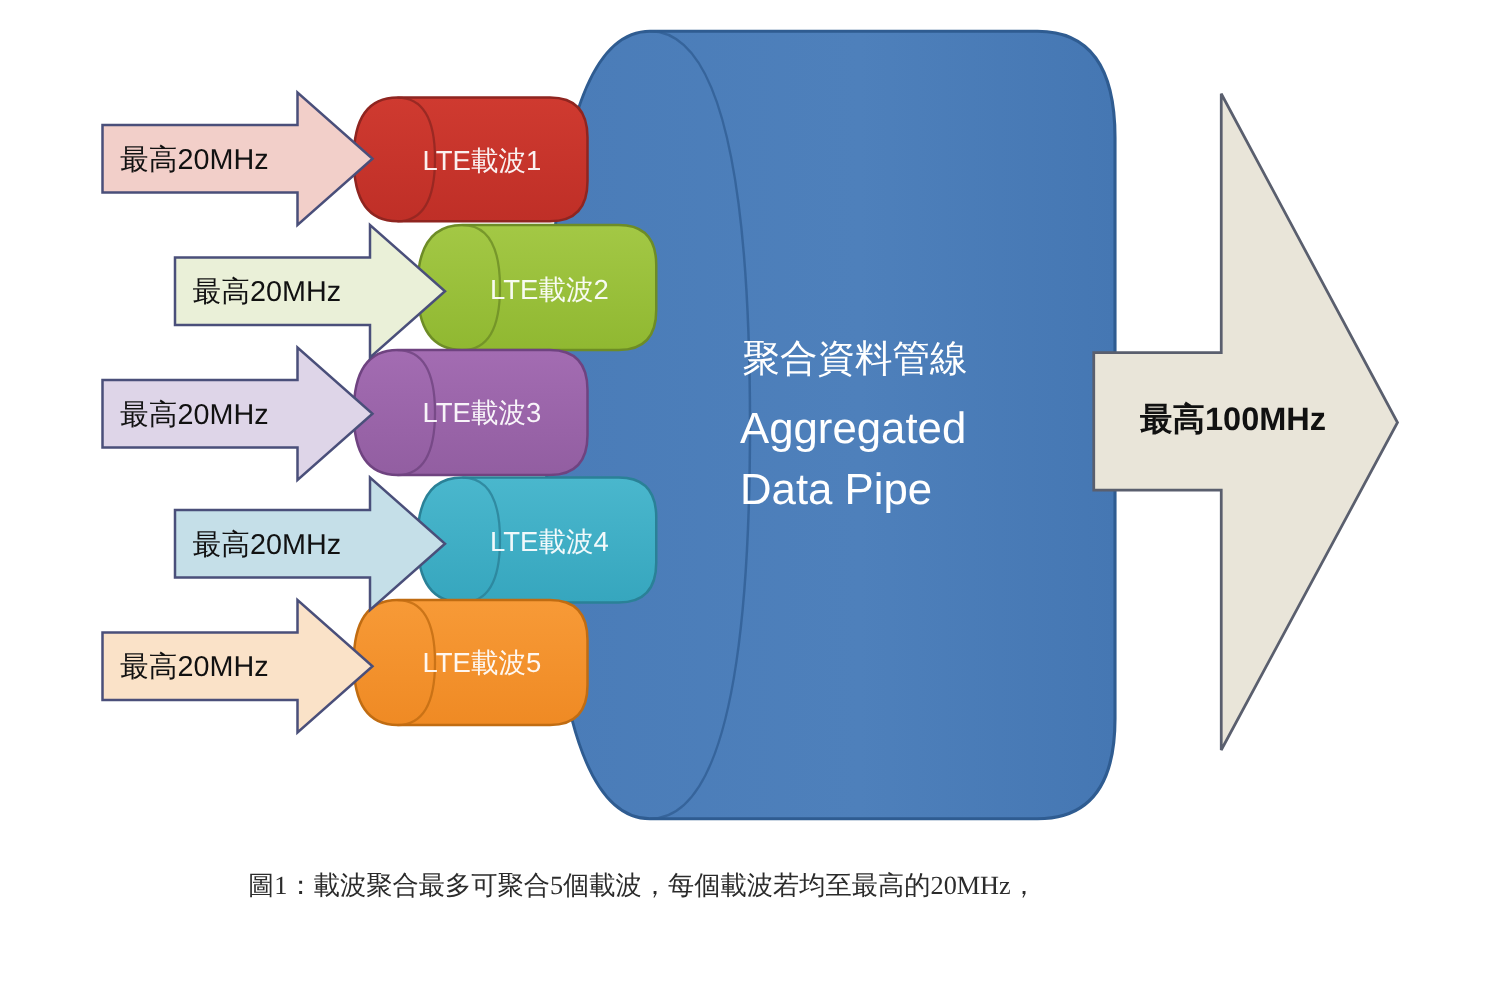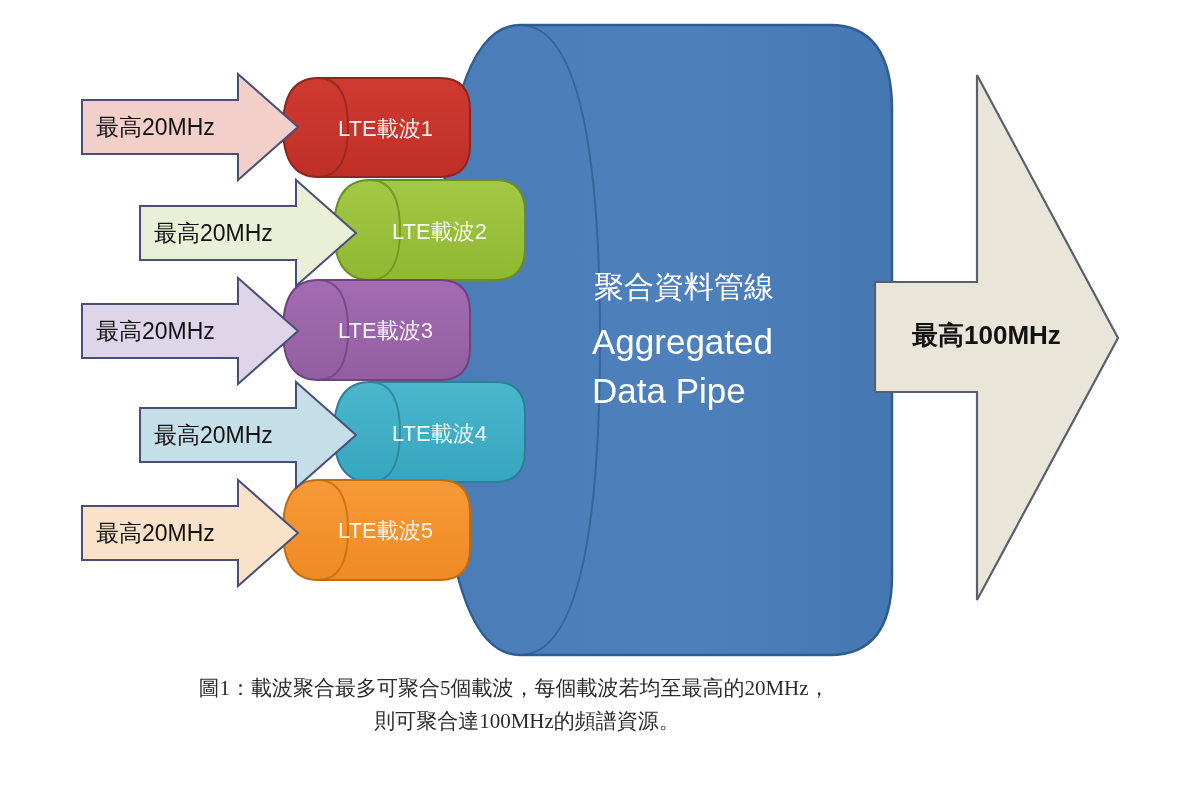--- a/index.html
+++ b/index.html
@@ -58,21 +58,21 @@
   .pipe-label-en { font-size: 35px; }
   .caption-text {
     font-family: "Liberation Serif", "DejaVu Serif", serif;
     font-size: 21px;
     color: #2b2b2b;
     white-space: nowrap;
   }
   #caption {
     position: absolute;
     left: 0;
-    top: 672px;
+    top: 692px;
     width: 1028px;
     text-align: center;
   }
   #caption .line {
     line-height: 1.55;
   }
   #caption .line2 { padding-left: 26px; }
 </style>
 </head>
 <body>
@@ -219,16 +219,15 @@
 
     <g>
       <text class="pipe-label pipe-label-cn" x="594" y="289">聚合資料管線</text>
       <text class="pipe-label pipe-label-en" x="592" y="345">Aggregated</text>
       <text class="pipe-label pipe-label-en" x="592" y="394">Data Pipe</text>
     </g>
   </svg>
 
   <div id="caption">
     <div class="caption-text line line1">圖1：載波聚合最多可聚合5個載波，每個載波若均至最高的20MHz，</div>
-    <div class="caption-text line line2">則可聚合達100MHz的頻譜資源。</div>
   </div>
 
 </div>
 
 </body></html>

